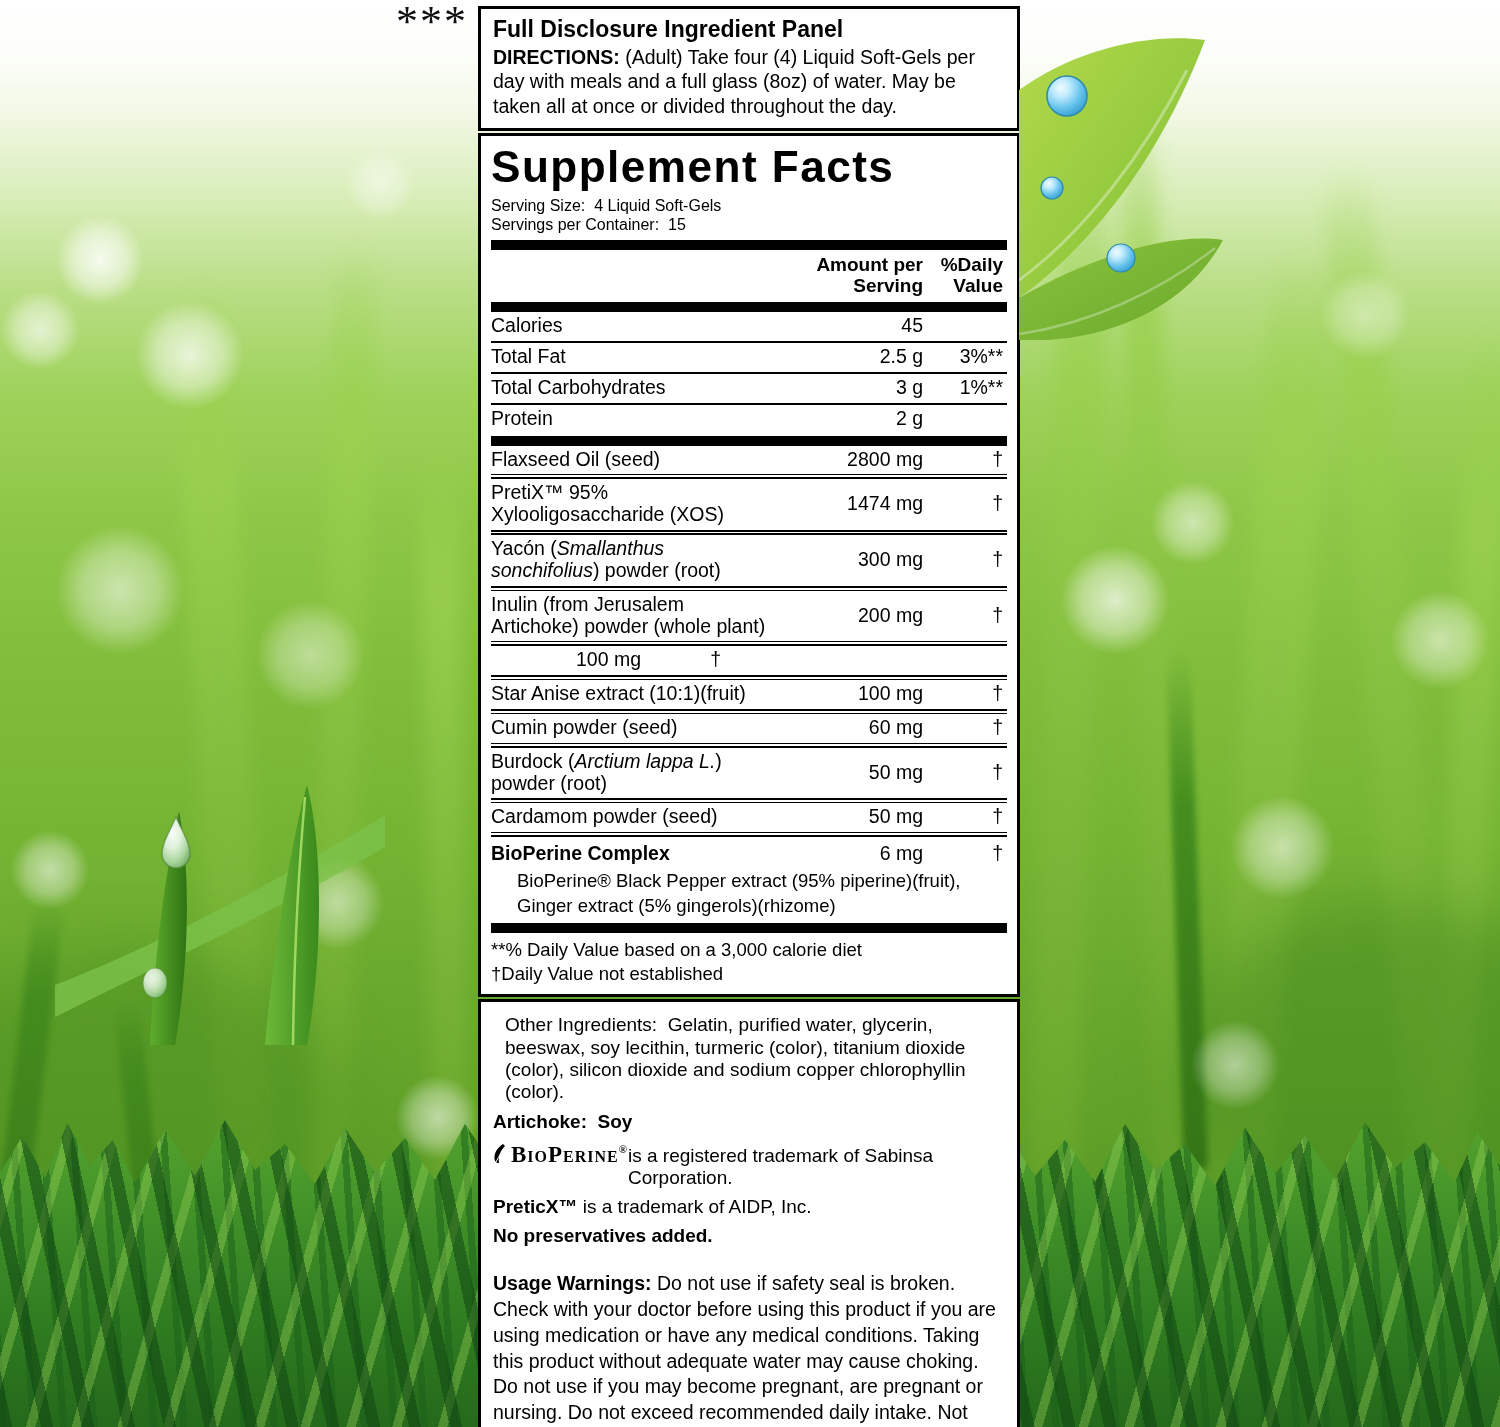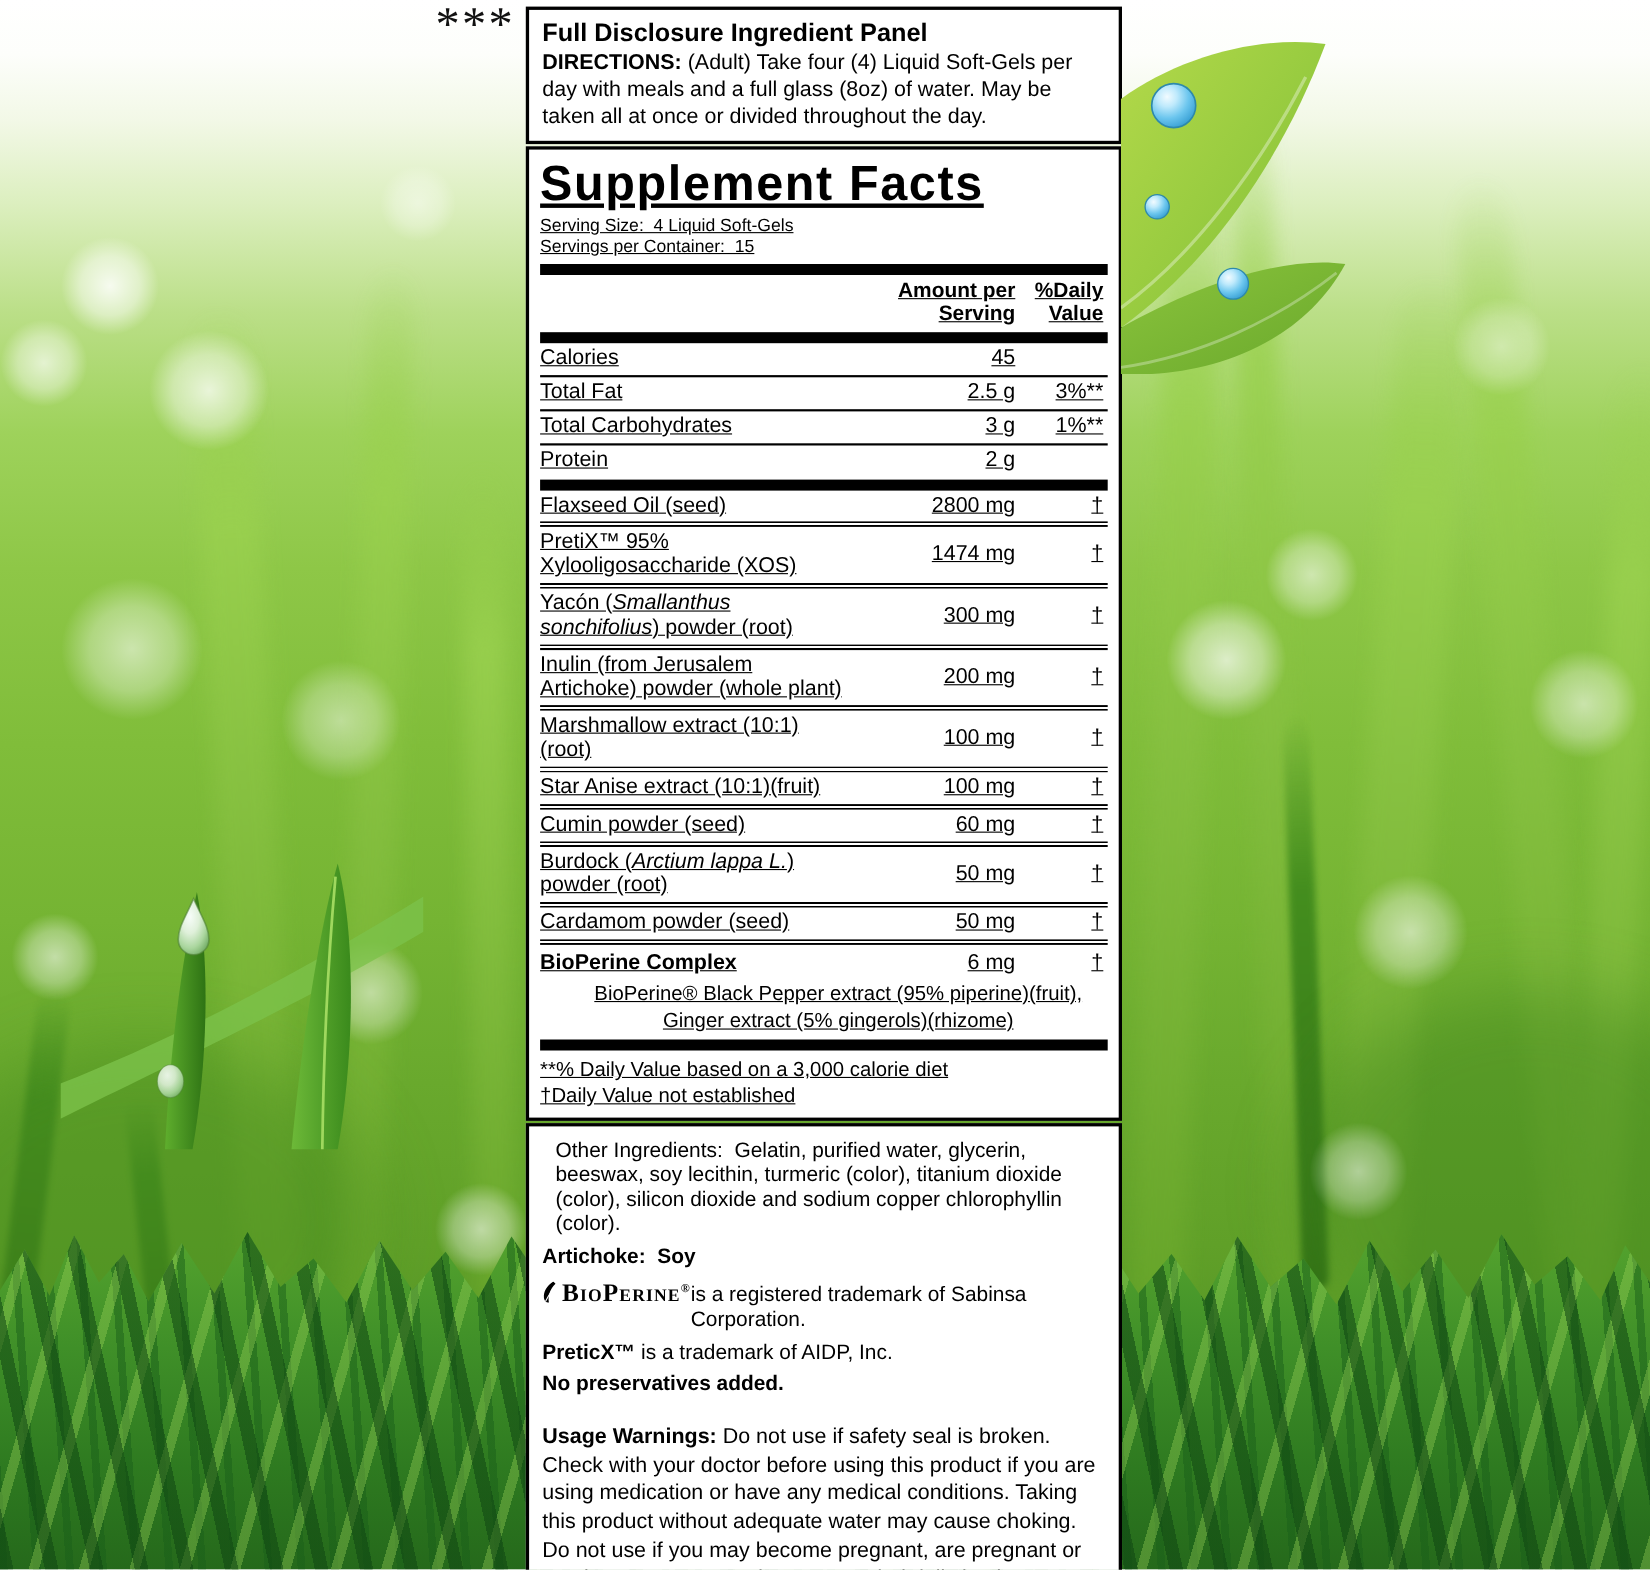--- a/index.html
+++ b/index.html
@@ -49,40 +49,40 @@
   .panel{position:absolute;left:478px;top:6px;width:542px;}
   .pbox{box-sizing:border-box;border:3px solid #000;background:#fff;width:100%;}
   .pbox + .pbox{margin-top:2px;}
   .pre{white-space:pre-wrap;}
 
   .box1{padding:6px 12px 10px;}
   .fd-title{font-size:23px;font-weight:bold;line-height:1.25;}
   .directions{font-size:19.5px;line-height:1.26;margin-top:1px;}
   .directions b{font-weight:bold;}
 
-  .box2{padding:6px 10px 8px;text-decoration:underline;}
+  .box2{padding:6px 10px 8px;}
   .sf-title{font-size:45px;font-weight:800;letter-spacing:1.5px;line-height:1.0;
     margin:2px 0 8px;transform:scaleX(.98);transform-origin:left;white-space:nowrap;}
   .serv{font-size:16px;line-height:1.18;}
   .bar{height:10px;background:#000;margin-top:5px;}
   .bar.mid{margin:0;}
   .cols{display:flex;align-items:flex-end;padding:5px 0 6px;}
   .cols .sp{flex:1;}
   .colh{font-size:19px;font-weight:bold;line-height:1.08;text-align:right;}
   .colh.amt{width:150px;}
   .colh.dv{width:80px;padding-right:4px;}
   .row{display:flex;align-items:center;padding:3px 0 4px;font-size:19.5px;line-height:1.12;}
   .row .nm{flex:1;padding-right:4px;}
   .row .am{width:150px;text-align:right;}
   .row .dv{width:80px;text-align:right;padding-right:4px;}
   .sgl{height:2px;background:#000;}
   .dbl{height:5px;background:linear-gradient(#000 0 1.5px,#fff 1.5px 3.5px,#000 3.5px 5px);}
   .it{font-style:italic;}
   .bp-name{font-weight:bold;}
-  .bp-sub{font-size:18.5px;line-height:1.25;padding:0 0 2px 26px;text-align:center;}
+  .bp-sub{font-size:18.5px;line-height:1.25;padding:0 0 2px 26px;}
   .foot{font-size:18.5px;line-height:1.3;padding-top:5px;}
 
   .box3{padding:10px 12px 16px;font-size:19px;line-height:1.16;}
   .oi{margin:2px 12px 0;}
   .contains{font-weight:bold;margin-top:8px;}
   .tmline{margin-top:9px;display:flex;align-items:baseline;}
   .bp-logo{font-family:"Liberation Serif",serif;font-variant:small-caps;font-size:23px;
     letter-spacing:1px;font-weight:bold;line-height:1;}
   .leaf-ico{display:inline-block;margin-right:3px;transform:translateY(2px);}
   .reg{font-size:11px;vertical-align:super;}
@@ -240,21 +240,20 @@
         <span class="dv">†</span>
       </div>
       <div class="dbl"></div>
       <div class="row">
         <span class="nm"><span>Inulin (from Jerusalem Artichoke) powder (whole plant)</span><span class="it"></span><span></span></span>
         <span class="am">200 mg</span>
         <span class="dv">†</span>
       </div>
       <div class="dbl"></div>
       <div class="row">
-        <span class="nm"><span>Marshmallow extract (10:1)(root)</span><span class="it"></span><span></span></span>
         <span class="am">100 mg</span>
         <span class="dv">†</span>
       </div>
       <div class="dbl"></div>
       <div class="row">
         <span class="nm"><span>Star Anise extract (10:1)(fruit)</span><span class="it"></span><span></span></span>
         <span class="am">100 mg</span>
         <span class="dv">†</span>
       </div>
       <div class="dbl"></div>

